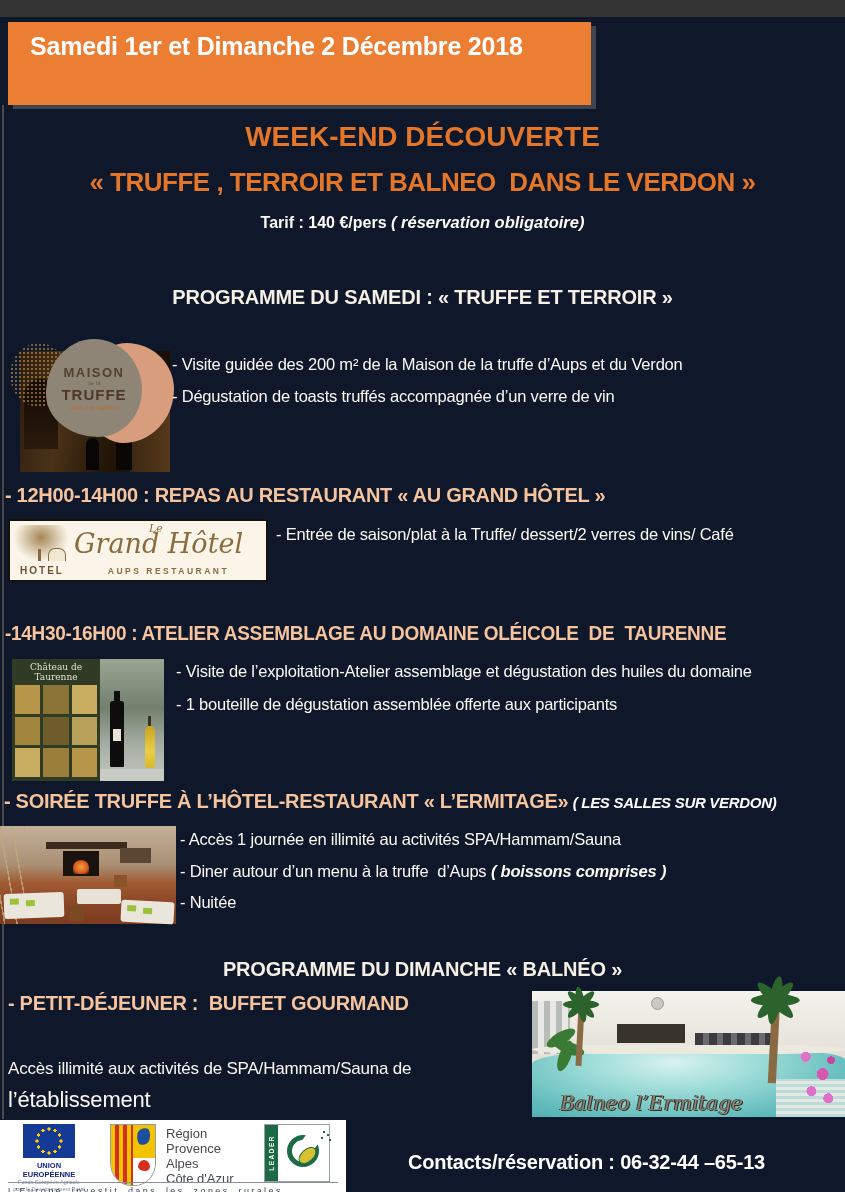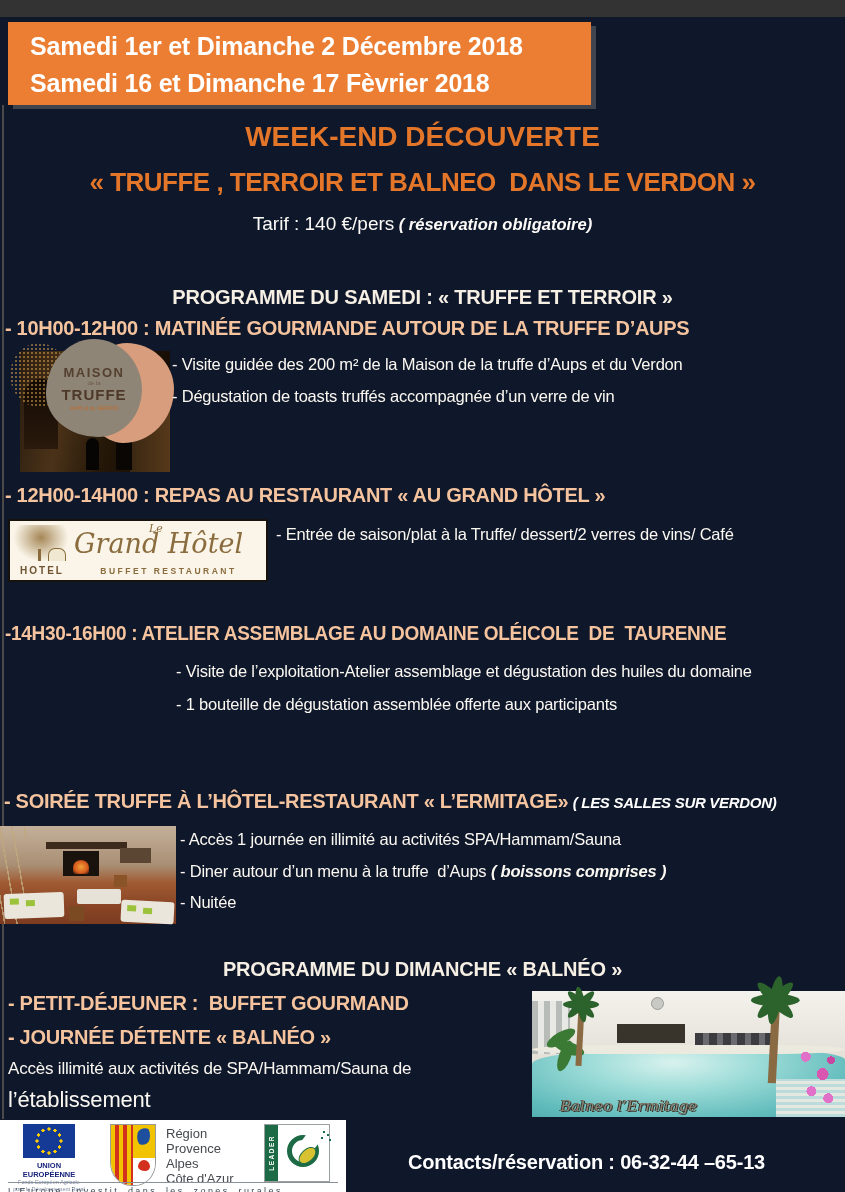--- a/index.html
+++ b/index.html
@@ -9,21 +9,21 @@
   .txt{white-space:pre-wrap;}
   
   .left-rule{left:2px;top:88px;width:2px;height:1014px;background:#57534e;opacity:.85;}
   
   .banner{left:8px;top:5px;width:583px;height:83px;background:#ec7e33;box-shadow:5px 4px 0 rgba(125,125,125,.45);padding:6px 0 0 22px;box-sizing:border-box;}
   .banner div{font-weight:bold;font-size:25px;line-height:37px;color:#fff;letter-spacing:-.2px;}
   
   .title1{top:104px;left:0;width:845px;text-align:center;font-weight:bold;font-size:28px;color:#e4762a;}
   .title2{top:150px;left:0;width:845px;text-align:center;font-weight:bold;font-size:26px;color:#e4762a;letter-spacing:-.5px;}
   .tarif{top:196px;left:0;width:845px;text-align:center;color:#fdfbf7;}
-  .tarif-b{font-weight:normal;font-size:19px;}
+  .tarif-b{font-weight:bold;font-size:16px;}
   .tarif-i{font-weight:bold;font-style:italic;font-size:16.5px;}
   
   .w-heading{width:845px;left:0;text-align:center;font-weight:bold;font-size:20px;color:#f6efe4;letter-spacing:-.2px;}
   .peach{font-weight:bold;font-size:20px;color:#f5c49e;letter-spacing:-.3px;}
   .bullet{font-size:16.5px;color:#fbf8f2;letter-spacing:-.2px;}
   .note-it{font-style:italic;font-weight:600;}
   .s4-note{color:#fff;font-style:italic;font-weight:600;font-size:15px;letter-spacing:-.3px;}
   
   .maison{left:20px;top:334px;width:150px;height:121px;background:linear-gradient(100deg,#2b1d10 0%,#4a3218 30%,#241708 60%,#120a05 100%);}
   .mp-arch{left:4px;top:28px;width:34px;height:70px;border-radius:17px 17px 0 0;background:linear-gradient(#120a04,#2a190c);}
@@ -89,21 +89,21 @@
   .palm-l{left:10%;top:2%;}
   .palm-r{left:70%;top:-4%;transform:scale(1.35);}
   .plant{left:4%;top:26%;width:50px;height:50px;}
   .plant span{position:absolute;width:32px;height:12px;background:#3a7a34;border-radius:50%;}
   .orchids{right:0;bottom:4%;width:18%;height:55%;background-image:
     radial-gradient(circle 5px at 30% 20%,#e070c8 98%,transparent),
     radial-gradient(circle 6px at 60% 45%,#d855b0 98%,transparent),
     radial-gradient(circle 5px at 40% 70%,#e070c8 98%,transparent),
     radial-gradient(circle 4px at 75% 25%,#c845a0 98%,transparent),
     radial-gradient(circle 5px at 70% 80%,#e070c8 98%,transparent);}
-  .pl-caption{left:9%;bottom:2px;font-family:"DejaVu Serif",serif;font-style:italic;font-size:15px;color:#8a8274;text-shadow:1px 1px 0 #3a342c,-1px 0 0 #3a342c;}
+  .pl-caption{left:9%;bottom:2px;font-family:"DejaVu Serif",serif;font-style:italic;font-size:20px;color:#8a8274;text-shadow:1px 1px 0 #3a342c,-1px 0 0 #3a342c;}
   
   .logos{left:0;top:1103px;width:346px;height:83px;background:#fff;}
   .eu{left:12px;top:4px;width:74px;text-align:center;}
   .eu-flag{position:relative;margin:0 auto;width:52px;height:34px;background:#143a96;background-image:
     radial-gradient(circle 1.6px at 26px 5px,#fc0 98%,transparent),
     radial-gradient(circle 1.6px at 32px 6.6px,#fc0 98%,transparent),
     radial-gradient(circle 1.6px at 36.4px 11px,#fc0 98%,transparent),
     radial-gradient(circle 1.6px at 38px 17px,#fc0 98%,transparent),
     radial-gradient(circle 1.6px at 36.4px 23px,#fc0 98%,transparent),
     radial-gradient(circle 1.6px at 32px 27.4px,#fc0 98%,transparent),
@@ -137,32 +137,30 @@
   .bstrip-dark{left:168px;right:0;bottom:0;height:7px;background:#2c2c33;}
 </style>
 </head>
 <body>
 
 <div class="page">
   <div class="abs left-rule"></div>
 
   <div class="abs banner">
     <div>Samedi 1er et Dimanche 2 Décembre 2018</div>
-    <div>Samedi 16 et Dimanche 17 Fèvrier 2018</div>
   </div>
 
   <div class="abs title1 txt">WEEK-END DÉCOUVERTE</div>
   <div class="abs title2 txt">« TRUFFE , TERROIR ET BALNEO  DANS LE VERDON »</div>
   <div class="abs tarif">
     <span class="tarif-b">Tarif : 140 €/pers</span>
     <span class="tarif-i">( réservation obligatoire)</span>
   </div>
 
   <div class="abs w-heading txt" style="top:269px;">PROGRAMME DU SAMEDI : « TRUFFE ET TERROIR »</div>
-  <div class="abs peach txt" style="top:300px;left:5px;">- 10H00-12H00 : MATINÉE GOURMANDE AUTOUR DE LA TRUFFE D’AUPS</div>
 
   <div class="abs maison">
     <div class="abs mp-arch"></div>
     <div class="abs mp-wall-r"></div>
     <div class="abs mp-glow1"></div>
     <div class="abs mp-screen"></div>
     <div class="abs mp-fig1"></div>
     <div class="abs mp-fig2"></div>
     <div class="abs mp-dots"></div>
     <div class="abs blob-peach"></div>
@@ -175,25 +173,46 @@
   </div>
   <div class="abs bullet txt" style="left:172px;top:338px;">- Visite guidée des 200 m² de la Maison de la truffe d’Aups et du Verdon</div>
   <div class="abs bullet txt" style="left:172px;top:370px;">- Dégustation de toasts truffés accompagnée d’un verre de vin</div>
 
   <div class="abs peach txt" style="top:467px;left:5px;">- 12H00-14H00 : REPAS AU RESTAURANT « AU GRAND HÔTEL »</div>
   <div class="abs gh">
     <div class="abs gh-tree"></div>
     <div class="abs gh-aups">HOTEL</div>
     <div class="abs gh-le">Le</div>
     <div class="abs gh-name">Grand Hôtel</div>
-    <div class="abs gh-sub">BUFFET RESTAURANT</div>
+    <div class="abs gh-sub">AUPS RESTAURANT</div>
   </div>
   <div class="abs bullet txt" style="left:276px;top:508px;">- Entrée de saison/plat à la Truffe/ dessert/2 verres de vins/ Café</div>
 
   <div class="abs peach txt" style="top:605px;left:5px;transform:scaleX(.95);transform-origin:left center;">-14H30-16H00 : ATELIER ASSEMBLAGE AU DOMAINE OLÉICOLE  DE  TAURENNE</div>
+  <div class="abs taurenne">
+    <div class="abs tr-label-area">
+      <div class="abs tr-caption">Château de Taurenne</div>
+      <div class="tr-grid abs">
+        <span style="background:#b9974a;"></span>
+        <span style="background:#8a7436;"></span>
+        <span style="background:#c9ae62;"></span>
+        <span style="background:#a3863e;"></span>
+        <span style="background:#6e5c2c;"></span>
+        <span style="background:#b9a05a;"></span>
+        <span style="background:#c9ae62;"></span>
+        <span style="background:#9a7e3a;"></span>
+        <span style="background:#b9974a;"></span>
+      </div>
+    </div>
+    <div class="abs tr-photo">
+      <div class="abs tr-surface"></div>
+      <div class="abs tr-bk"></div>
+      <div class="abs tr-oil"></div>
+    </div>
+  </div>
   <div class="abs bullet txt" style="left:176px;top:645px;">- Visite de l’exploitation-Atelier assemblage et dégustation des huiles du domaine</div>
   <div class="abs bullet txt" style="left:176px;top:678px;">- 1 bouteille de dégustation assemblée offerte aux participants</div>
 
   <div class="abs" style="top:773px;left:4px;white-space:nowrap;">
     <span class="peach txt">- SOIRÉE TRUFFE À L’HÔTEL-RESTAURANT « L’ERMITAGE»</span>
     <span class="s4-note">( LES SALLES SUR VERDON)</span>
   </div>
   <div class="abs resto">
     <div class="abs rs-branches"></div>
     <div class="abs rs-beam"></div>
@@ -211,21 +230,20 @@
   </div>
   <div class="abs bullet txt" style="left:180px;top:813px;">- Accès 1 journée en illimité au activités SPA/Hammam/Sauna</div>
   <div class="abs" style="left:180px;top:845px;white-space:nowrap;">
     <span class="bullet txt">- Diner autour d’un menu à la truffe  d’Aups</span>
     <span class="bullet note-it">( boissons comprises )</span>
   </div>
   <div class="abs bullet txt" style="left:180px;top:876px;">- Nuitée</div>
 
   <div class="abs w-heading txt" style="top:941px;">PROGRAMME DU DIMANCHE « BALNÉO »</div>
   <div class="abs peach txt" style="top:975px;left:8px;">- PETIT-DÉJEUNER :  BUFFET GOURMAND</div>
-  <div class="abs peach txt" style="top:1009px;left:8px;">- JOURNÉE DÉTENTE « BALNÉO »</div>
   <div class="abs bullet txt" style="left:8px;top:1042px;font-size:17px;">Accès illimité aux activités de SPA/Hammam/Sauna de</div>
   <div class="abs bullet txt" style="left:8px;top:1070px;font-size:22px;">l’établissement</div>
 
   <div class="abs pool">
     <div class="abs pl-win"></div>
     <div class="abs pl-clock"></div>
     <div class="abs pl-counter"></div>
     <div class="abs pl-loungers"></div>
     <div class="abs pl-water"></div>
     <div class="abs pl-edge"></div>

